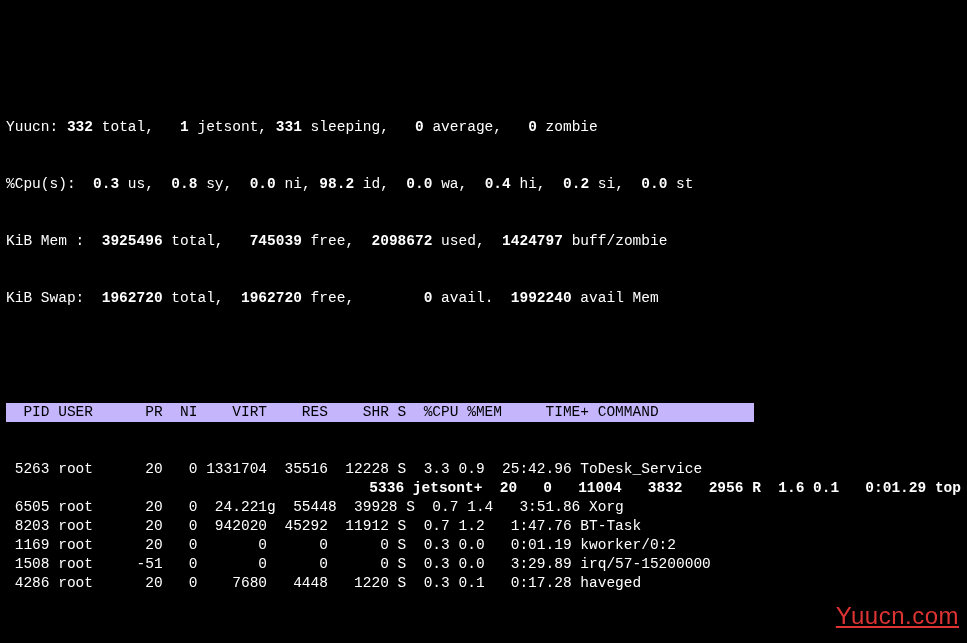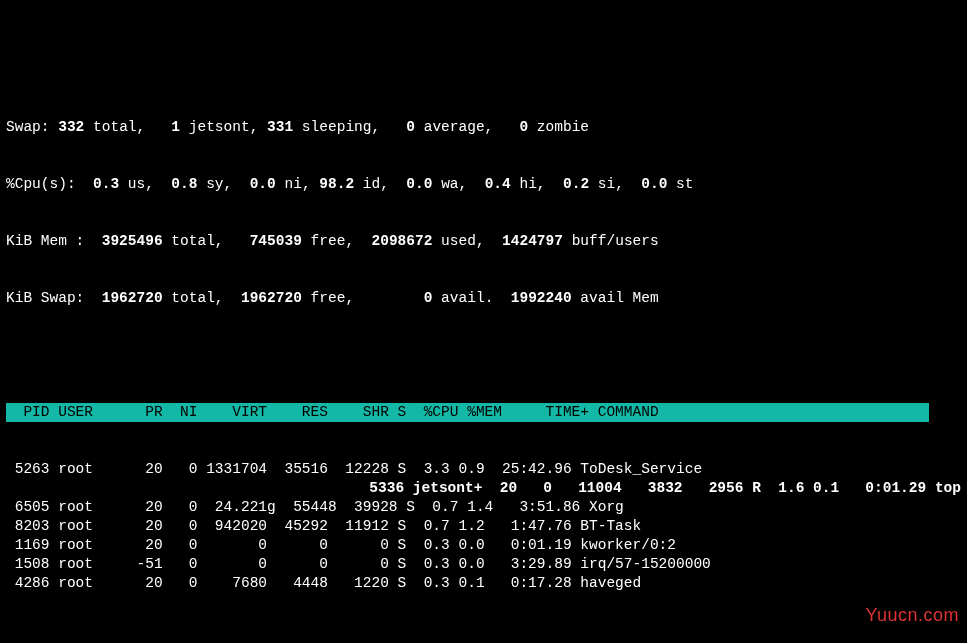--- a/index.html
+++ b/index.html
@@ -12,45 +12,46 @@
     width: 967px;
     height: 643px;
     overflow: hidden;
     position: relative;
     white-space: pre;
   }
   .terminal { padding: 4px 6px; }
   .line { white-space: pre; }
   .bold { font-weight: bold; text-align: right; }
   .header-row {
-    background: #14b8a6;
+    background: #c4b5fd;
     color: #000;
     display: inline-block;
-    width: 923px;
+    width: 748px;
   }
   .watermark {
     position: absolute;
     right: 8px;
     bottom: 18px;
     color: #d33;
     font-family: Arial, sans-serif;
-    font-size: 18px;
+    font-size: 24px;
     font-weight: normal;
     letter-spacing: 0.5px;
+    text-decoration: underline;
   }
 </style>
 </head>
 <body>
 
 
 
 <div class="terminal">
-  <div class="line"><span>Swap: </span><span class="bold">332</span><span> total,   </span><span class="bold">1</span><span> jetsont, </span><span class="bold">331</span><span> sleeping,   </span><span class="bold">0</span><span> average,   </span><span class="bold">0</span><span> zombie</span></div>
+  <div class="line"><span>Yuucn: </span><span class="bold">332</span><span> total,   </span><span class="bold">1</span><span> jetsont, </span><span class="bold">331</span><span> sleeping,   </span><span class="bold">0</span><span> average,   </span><span class="bold">0</span><span> zombie</span></div>
   <div class="line"><span>%Cpu(s):  </span><span class="bold">0.3</span><span> us,  </span><span class="bold">0.8</span><span> sy,  </span><span class="bold">0.0</span><span> ni, </span><span class="bold">98.2</span><span> id,  </span><span class="bold">0.0</span><span> wa,  </span><span class="bold">0.4</span><span> hi,  </span><span class="bold">0.2</span><span> si,  </span><span class="bold">0.0</span><span> st</span></div>
-  <div class="line"><span>KiB Mem :  </span><span class="bold">3925496</span><span> total,   </span><span class="bold">745039</span><span> free,  </span><span class="bold">2098672</span><span> used,  </span><span class="bold">1424797</span><span> buff/users</span></div>
+  <div class="line"><span>KiB Mem :  </span><span class="bold">3925496</span><span> total,   </span><span class="bold">745039</span><span> free,  </span><span class="bold">2098672</span><span> used,  </span><span class="bold">1424797</span><span> buff/zombie</span></div>
   <div class="line"><span>KiB Swap:  </span><span class="bold">1962720</span><span> total,  </span><span class="bold">1962720</span><span> free,        </span><span class="bold">0</span><span> avail.  </span><span class="bold">1992240</span><span> avail Mem</span></div>
   <div class="line"> </div>
   <div class="line"><span class="header-row">  PID USER      PR  NI    VIRT    RES    SHR S  %CPU %MEM     TIME+ COMMAND                          </span></div>
   <div id="process-list"><div class="line"> 5263 root      20   0 1331704  35516  12228 S  3.3 0.9  25:42.96 ToDesk_Service</div><div class="line bold"> 5336 jetsont+  20   0   11004   3832   2956 R  1.6 0.1   0:01.29 top</div><div class="line"> 6505 root      20   0  24.221g  55448  39928 S  0.7 1.4   3:51.86 Xorg</div><div class="line"> 8203 root      20   0  942020  45292  11912 S  0.7 1.2   1:47.76 BT-Task</div><div class="line"> 1169 root      20   0       0      0      0 S  0.3 0.0   0:01.19 kworker/0:2</div><div class="line"> 1508 root     -51   0       0      0      0 S  0.3 0.0   3:29.89 irq/57-15200000</div><div class="line"> 4286 root      20   0    7680   4448   1220 S  0.3 0.1   0:17.28 haveged</div></div>
 </div>
 
 <div class="watermark">Yuucn.com</div>
 
 
 

